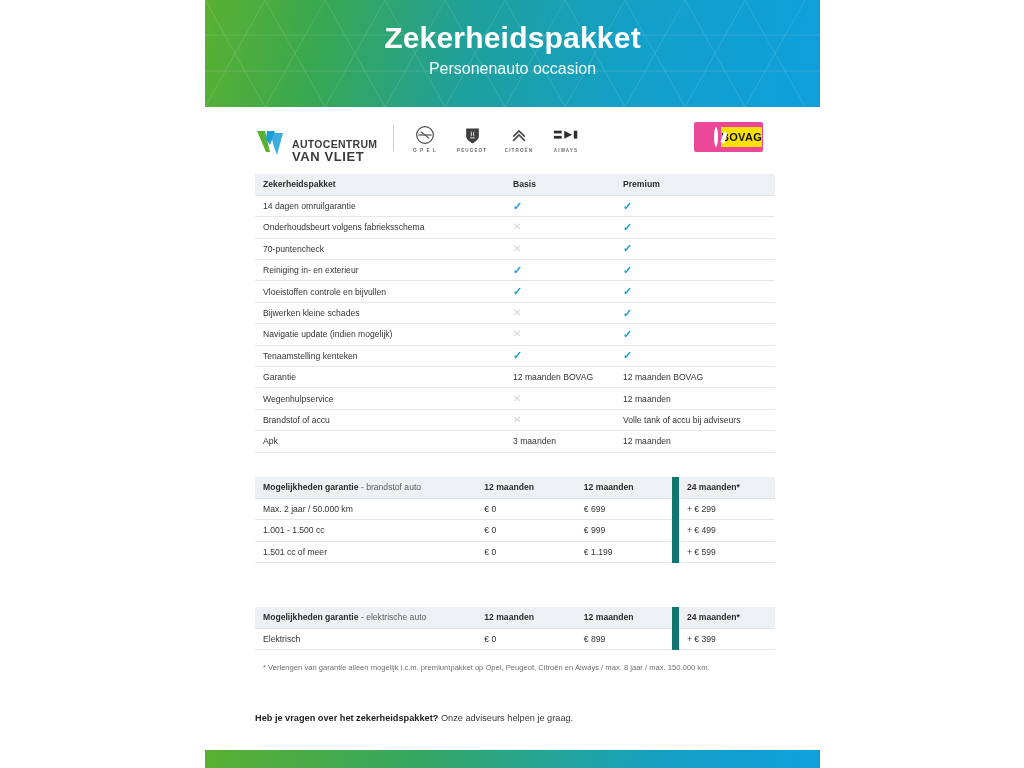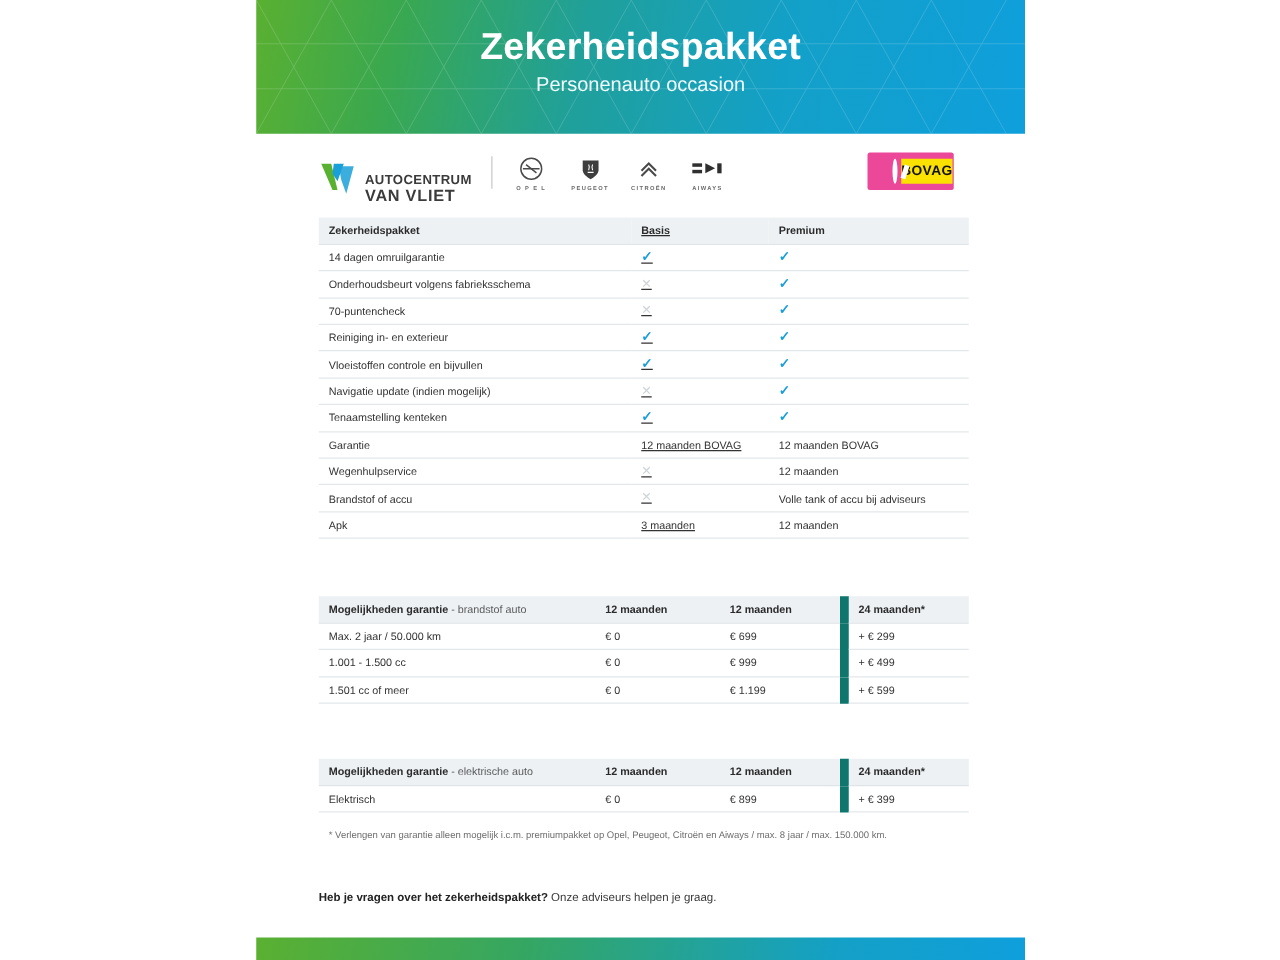--- a/index.html
+++ b/index.html
@@ -119,21 +119,21 @@
   }
   .tbl thead th {
     background: #edf1f4;
     font-weight: bold;
     color: #2b2b2b;
     font-size: 8.6px;
     border-bottom: 1px solid #dfe4e8;
   }
   .tbl thead th .sub { font-weight: normal; color: #5b5b5b; }
   .col-feature { width: 250px; }
-  .col-basis { width: 110px; text-decoration: underline; }
+  .col-basis { width: 110px; }
   .col-premium { width: 160px; }
   .t2 .col-feature { width: 200px; }
   .t2 .col-c1 { width: 90px; }
   .t2 .col-c2 { width: 90px; }
   .t2 .col-c3 { width: 90px; }
   .t2 th.col-c3, .t2 td.col-c3 { border-left: 7px solid #0f766e; }
   .t2 th.col-c3 { background: #edf1f4; }
 
   .check { color: #1a9ed9; font-size: 11px; font-weight: bold; line-height: 1; }
   .cross { color: #cfd4d8; font-size: 10px; line-height: 1; }
@@ -264,20 +264,25 @@
             <td class="col-feature">Reiniging in- en exterieur</td>
             <td class="col-basis"><span class="check">✓</span></td>
             <td class="col-premium"><span class="check">✓</span></td>
           </tr>
           <tr>
             <td class="col-feature">Vloeistoffen controle en bijvullen</td>
             <td class="col-basis"><span class="check">✓</span></td>
             <td class="col-premium"><span class="check">✓</span></td>
           </tr>
           <tr>
+            <td class="col-feature">Bijwerken kleine schades</td>
+            <td class="col-basis"><span class="cross">✕</span></td>
+            <td class="col-premium"><span class="check">✓</span></td>
+          </tr>
+          <tr>
             <td class="col-feature">Navigatie update (indien mogelijk)</td>
             <td class="col-basis"><span class="cross">✕</span></td>
             <td class="col-premium"><span class="check">✓</span></td>
           </tr>
           <tr>
             <td class="col-feature">Tenaamstelling kenteken</td>
             <td class="col-basis"><span class="check">✓</span></td>
             <td class="col-premium"><span class="check">✓</span></td>
           </tr>
           <tr>

